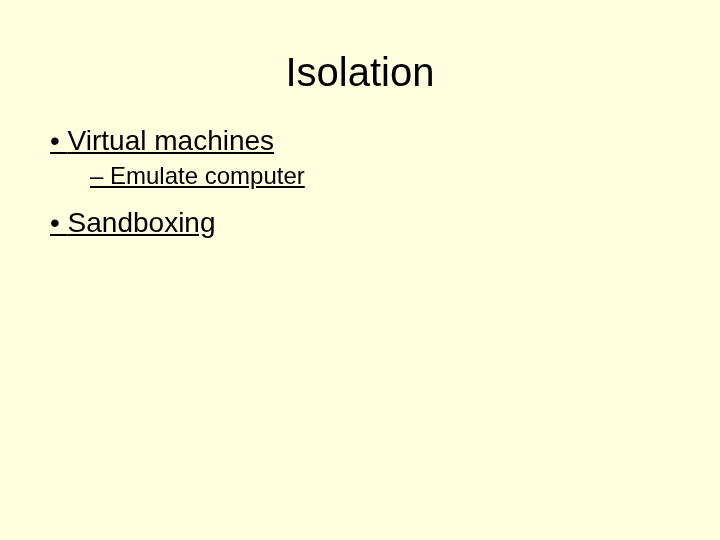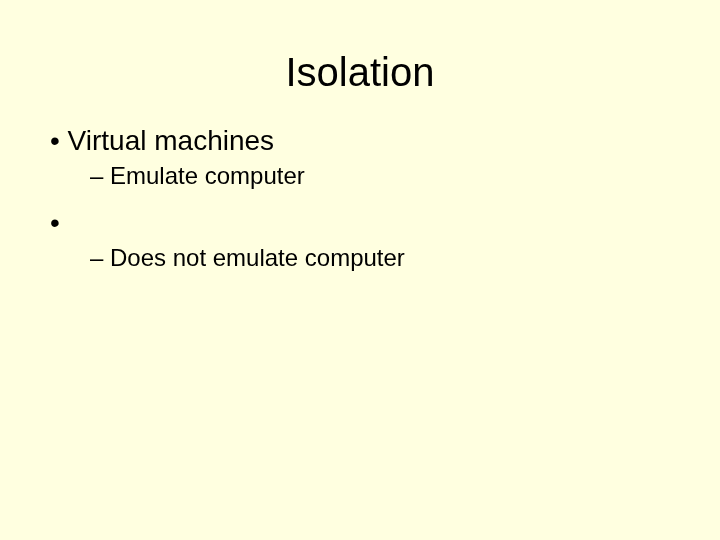--- a/index.html
+++ b/index.html
@@ -28,20 +28,21 @@
     font-weight: normal;
   }
   ul.level1 {
     list-style: none;
     padding: 0;
     margin: 0;
   }
   ul.level1 > li {
     font-size: 28px;
     margin-bottom: 6px;
+    text-decoration: underline;
   }
   ul.level1 > li::before {
     content: "• ";
   }
   ul.level2 {
     list-style: none;
     padding: 0 0 0 40px;
     margin: 4px 0 16px 0;
   }
   ul.level2 > li {
@@ -62,18 +63,18 @@
   <div class="title">Isolation</div>
 
   <ul class="level1">
     <li>
       <span>Virtual machines</span>
       <ul class="level2">
         <li>Emulate computer</li>
       </ul>
     </li>
     <li>
+      <span>Sandboxing</span>
       <ul class="level2">
-        <li>Does not emulate computer</li>
       </ul>
     </li>
   </ul>
 </div>
 
 </body></html>

